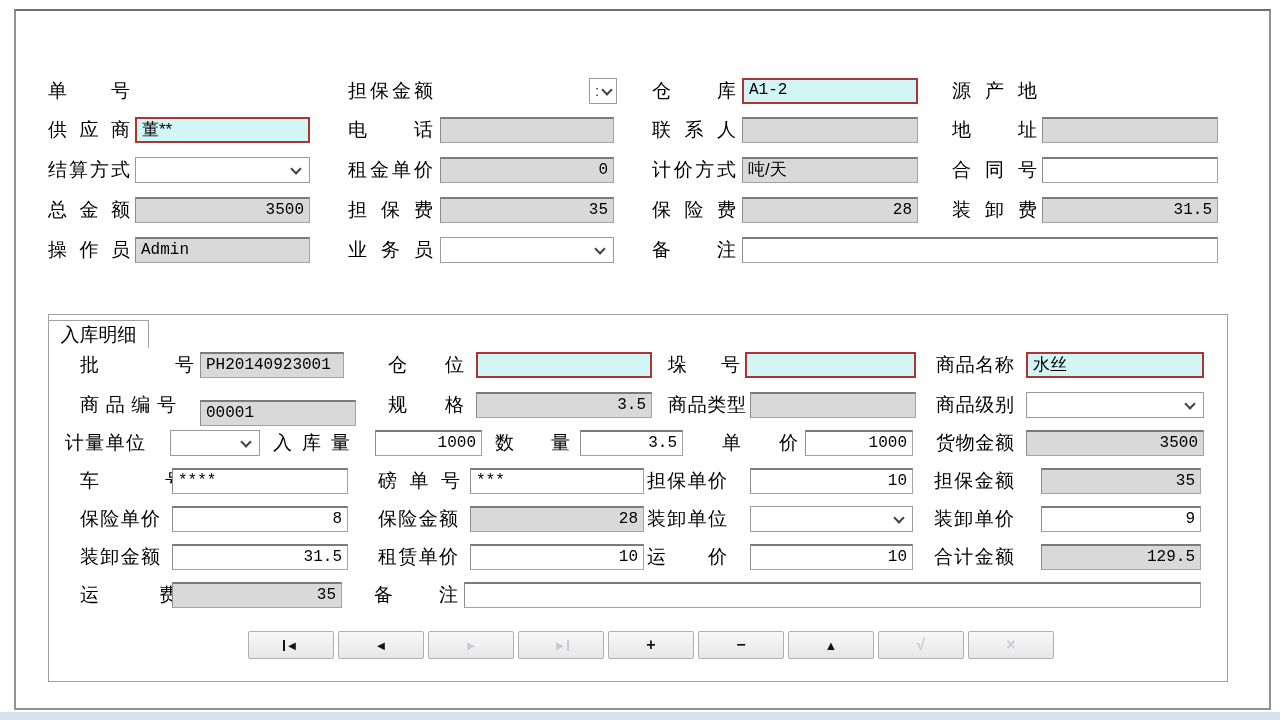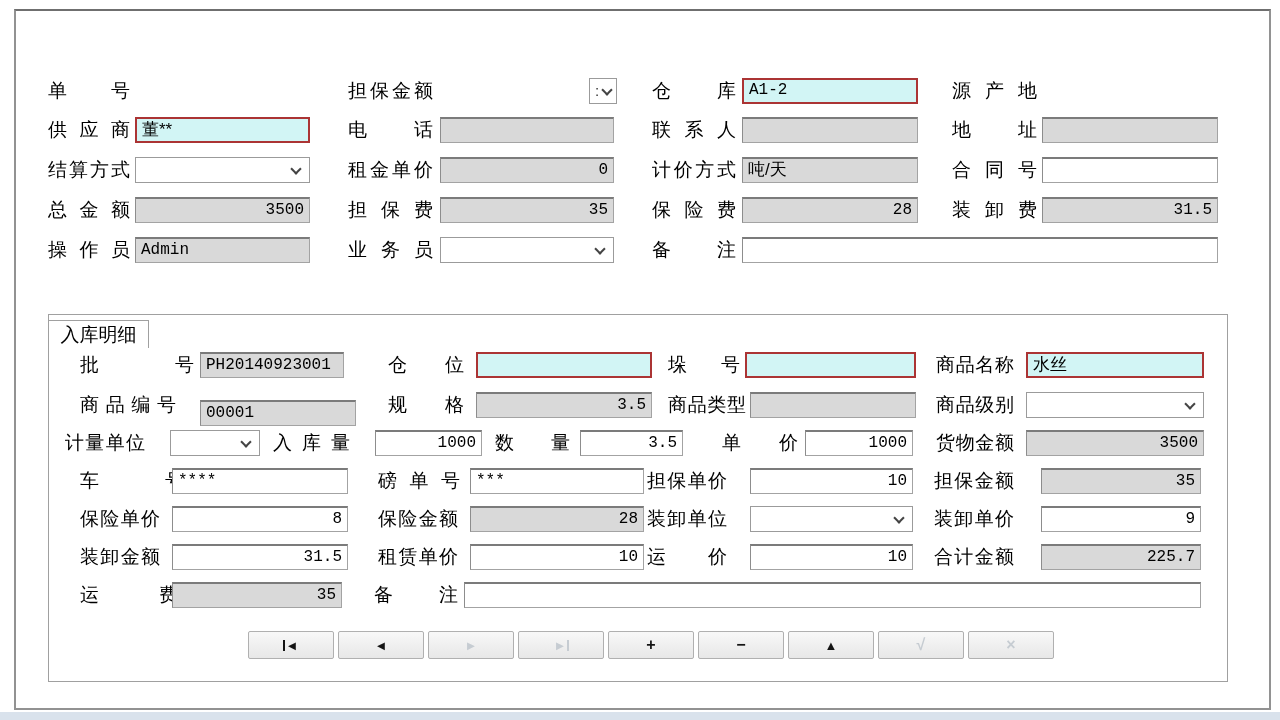--- a/index.html
+++ b/index.html
@@ -140,21 +140,21 @@
   <div class="lbl" style="left:934px;top:506px;width:80px">装卸单价</div>
   <div class="fld num" style="left:1041px;top:506px;width:160px">9</div>
 
   <div class="lbl" style="left:80px;top:544px;width:80px">装卸金额</div>
   <div class="fld num" style="left:172px;top:544px;width:176px">31.5</div>
   <div class="lbl" style="left:378px;top:544px;width:80px">租赁单价</div>
   <div class="fld num" style="left:470px;top:544px;width:174px">10</div>
   <div class="lbl" style="left:647px;top:544px;width:80px">运价</div>
   <div class="fld num" style="left:750px;top:544px;width:163px">10</div>
   <div class="lbl" style="left:934px;top:544px;width:80px">合计金额</div>
-  <div class="fld gray num" style="left:1041px;top:544px;width:160px">225.7</div>
+  <div class="fld gray num" style="left:1041px;top:544px;width:160px">129.5</div>
 
   <div class="lbl" style="left:80px;top:582px;width:98px">运费</div>
   <div class="fld gray num" style="left:172px;top:582px;width:170px">35</div>
   <div class="lbl" style="left:374px;top:582px;width:84px">备注</div>
   <div class="fld" style="left:464px;top:582px;width:737px"></div>
 
   <div class="navbtn" style="left:248px">
       <span class="bar"></span>
       <span class="g">◄</span>
     </div>

